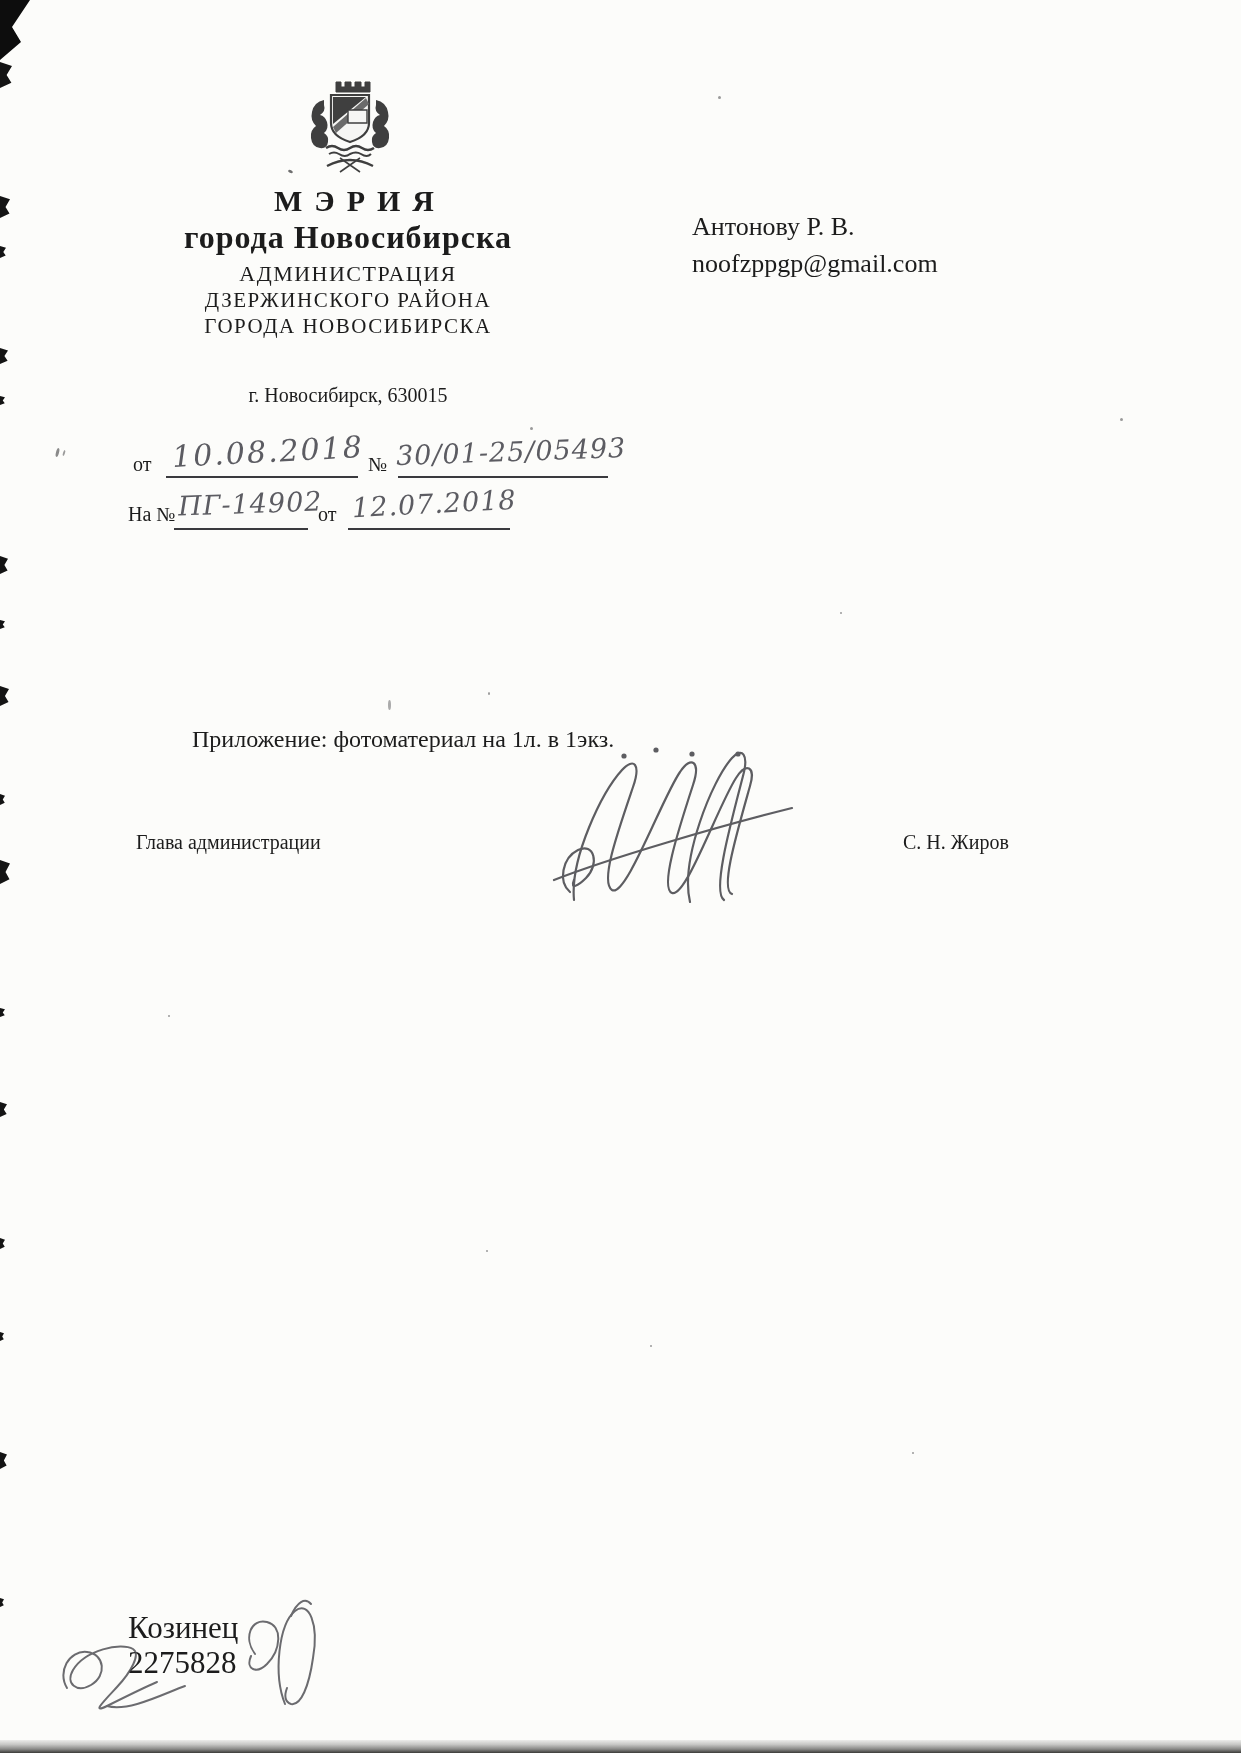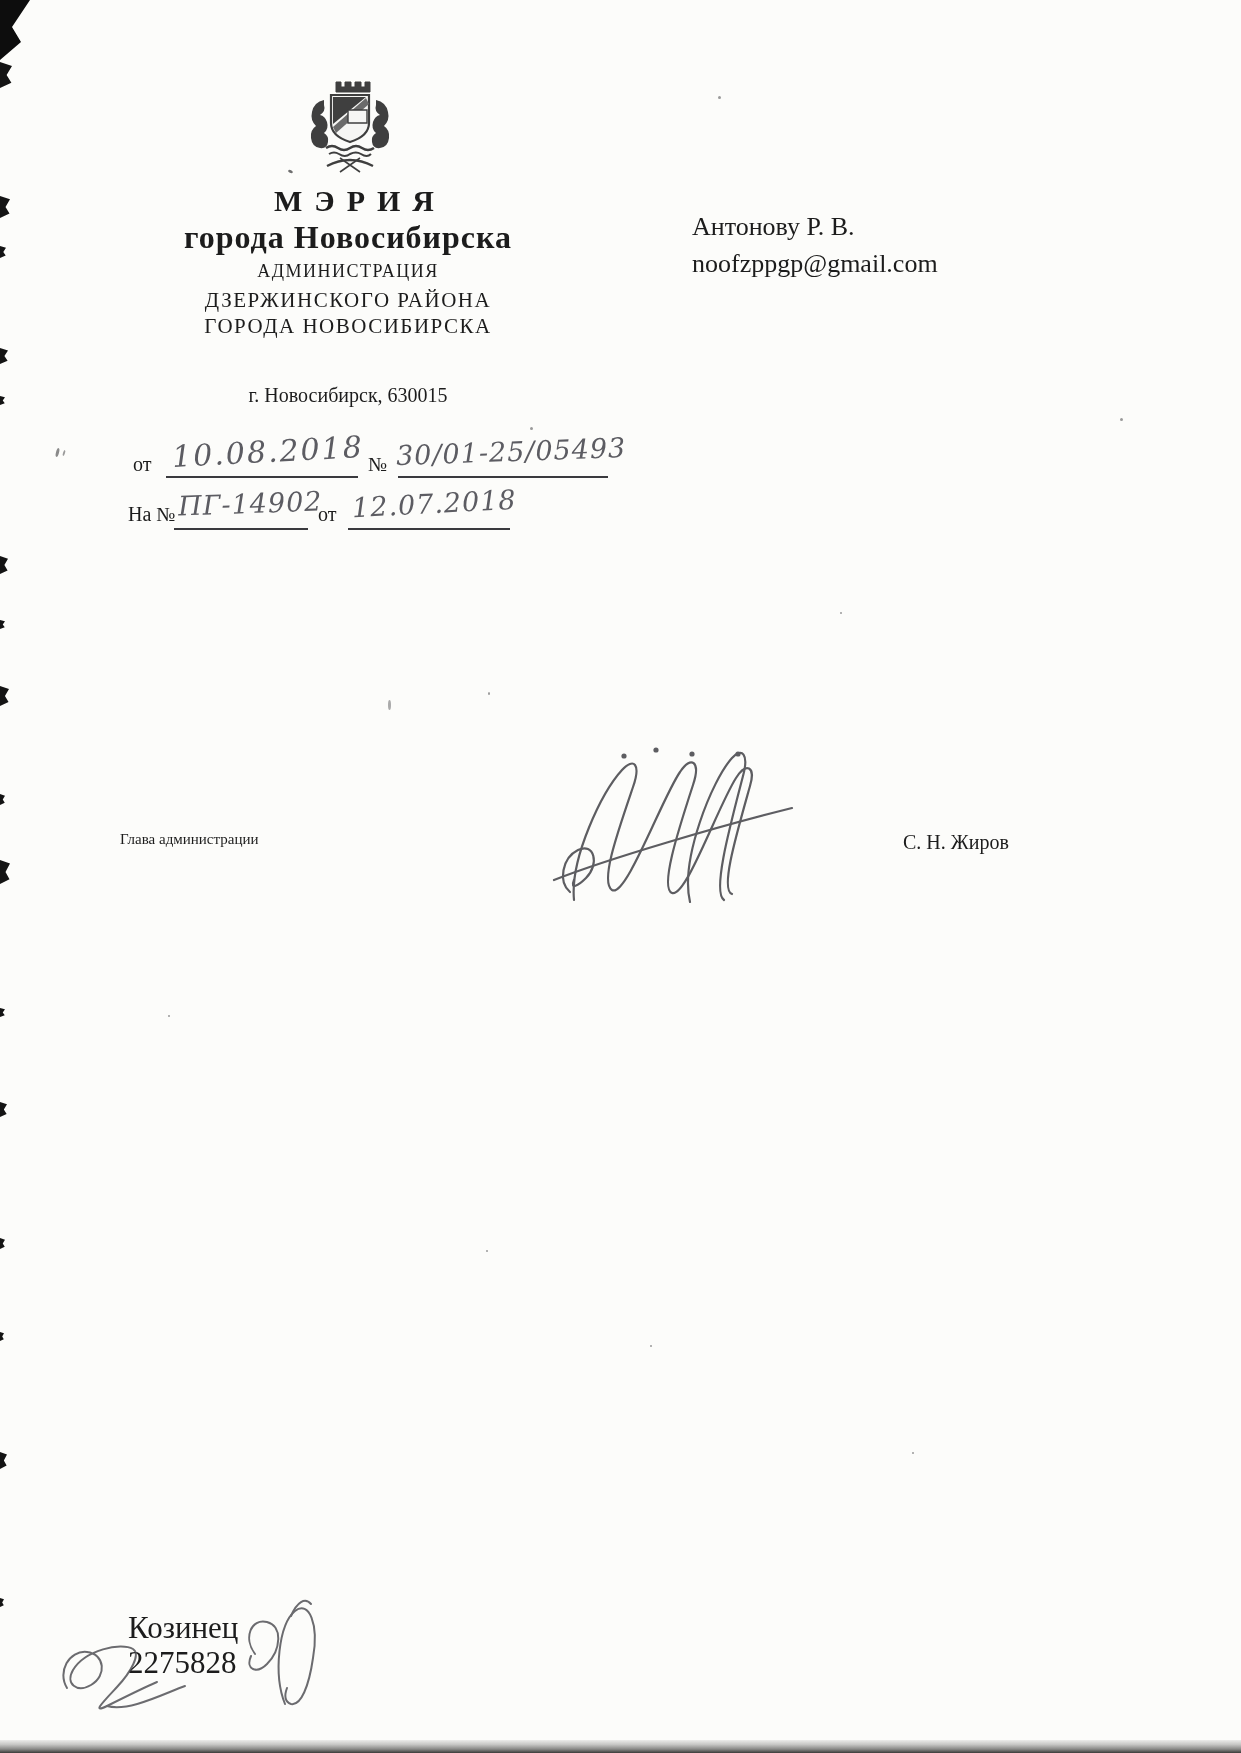--- a/index.html
+++ b/index.html
@@ -9,21 +9,21 @@
     margin:0 auto;
     background:#fcfcfa;
     overflow:hidden;
     font-family:"Liberation Serif", serif;
     color:#1c1c1c;
   }
   
   .lh{position:absolute;left:128px;width:440px;text-align:center;}
   .lh-org1{top:184px;font-size:30px;font-weight:bold;letter-spacing:12px;padding-left:12px;}
   .lh-org2{top:219px;font-size:32px;font-weight:bold;letter-spacing:1px;}
-  .lh-sub1{top:261px;font-size:18px;letter-spacing:1.5px;}
+  .lh-sub1{top:261px;font-size:22px;letter-spacing:1.5px;}
   .lh-sub2{top:288px;font-size:21px;letter-spacing:1.5px;}
   .lh-sub3{top:314px;font-size:21px;letter-spacing:1.5px;}
   .lh-addr1{top:358px;font-size:20px;}
   .lh-addr2{top:384px;font-size:20px;}
   .lh-phone{top:409px;font-size:20px;}
   .emblem{position:absolute;left:300px;top:80px;width:100px;height:96px;}
   
   .ref-label{position:absolute;font-size:20px;}
   .u-line{position:absolute;border-bottom:2px solid #3a3a3e;}
   .hw{
@@ -39,21 +39,21 @@
   .hw-date2{left:352px;top:488px;font-size:27px;transform:rotate(-3deg);letter-spacing:1px;}
   
   .recipient{position:absolute;left:692px;top:208px;font-size:26px;line-height:37px;}
   
   .body-par{
     position:absolute;left:130px;top:620px;width:920px;
     font-size:24.5px;line-height:33px;text-align:justify;
     text-indent:40px;word-spacing:5px;
   }
   .attach{position:absolute;left:192px;top:726px;font-size:24px;}
-  .sig-title{position:absolute;left:120px;top:831px;font-size:15px;}
+  .sig-title{position:absolute;left:136px;top:831px;font-size:20px;}
   .sig-name{position:absolute;left:903px;top:831px;font-size:20px;}
   .autograph{position:absolute;left:540px;top:740px;width:270px;height:175px;}
   .executor{position:absolute;left:128px;top:1610px;font-size:31px;line-height:35px;}
   .initials{position:absolute;left:45px;top:1592px;width:310px;height:155px;}
   
   .edge-mark{position:absolute;left:0;background:#141414;
     clip-path:polygon(0 0,100% 15%,55% 50%,95% 80%,0 100%);}
   .corner-mark{position:absolute;left:0;top:0;width:30px;height:60px;background:#0d0d0d;
     clip-path:polygon(0 0,100% 0,40% 45%,70% 70%,0 100%);}
   .bottom-strip{position:absolute;left:0;bottom:0;width:100%;height:13px;
@@ -110,20 +110,21 @@
   <div class="hw hw-num2">ПГ-14902</div>
   <div class="ref-label" style="left:318px;top:503px;">от</div>
   <div class="u-line" style="left:348px;top:484px;width:162px;height:44px;"></div>
   <div class="hw hw-date2">12.07.2018</div>
 
   <div class="recipient">
     <div>Антонову Р. В.</div>
     <div>noofzppgp@gmail.com</div>
   </div>
 
+  <div class="attach">Приложение: фотоматериал на 1л. в 1экз.</div>
 
   <div class="sig-title">Глава администрации</div>
   <svg class="autograph" viewBox="0 0 270 175" xmlns="http://www.w3.org/2000/svg">
     <g class="stroke" stroke-width="2.2" opacity="0.88">
       <path d="M30,152 C18,142 22,118 38,110 C54,102 60,124 46,138 C38,146 30,150 34,140"></path>
       <path d="M34,160 C30,118 62,52 82,30 C94,17 101,24 93,47 C77,94 60,142 72,150 C86,158 122,58 140,32 C151,15 161,21 153,45 C137,94 120,148 132,153 C146,158 178,66 196,38 C206,22 216,26 210,46 C196,96 180,150 192,154"></path>
       <path d="M150,162 C140,120 172,40 192,18 C202,7 209,14 203,36 C190,86 172,152 184,160"></path>
       <path d="M14,140 C70,118 180,86 252,68"></path>
       <circle cx="84" cy="16" r="2.6" fill="#48484d" stroke="none"></circle>
       <circle cx="116" cy="10" r="2.6" fill="#48484d" stroke="none"></circle>

